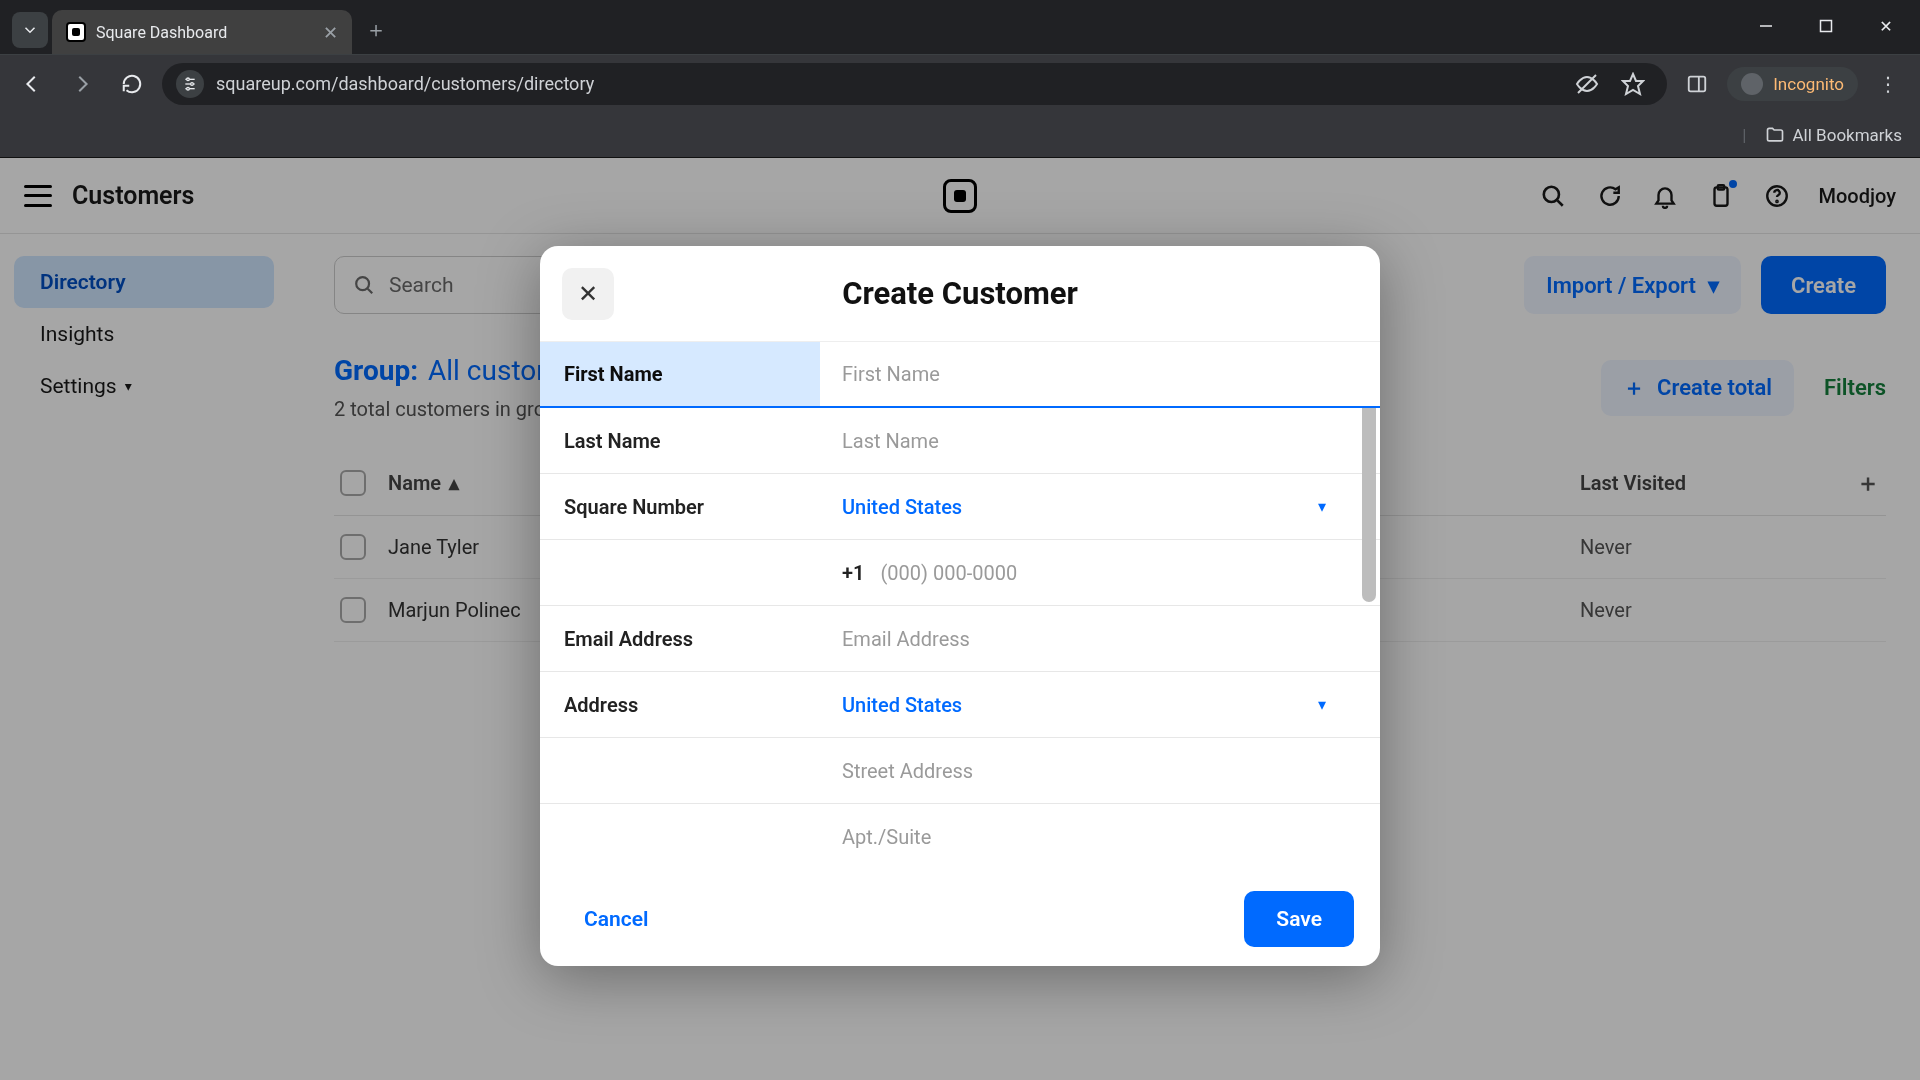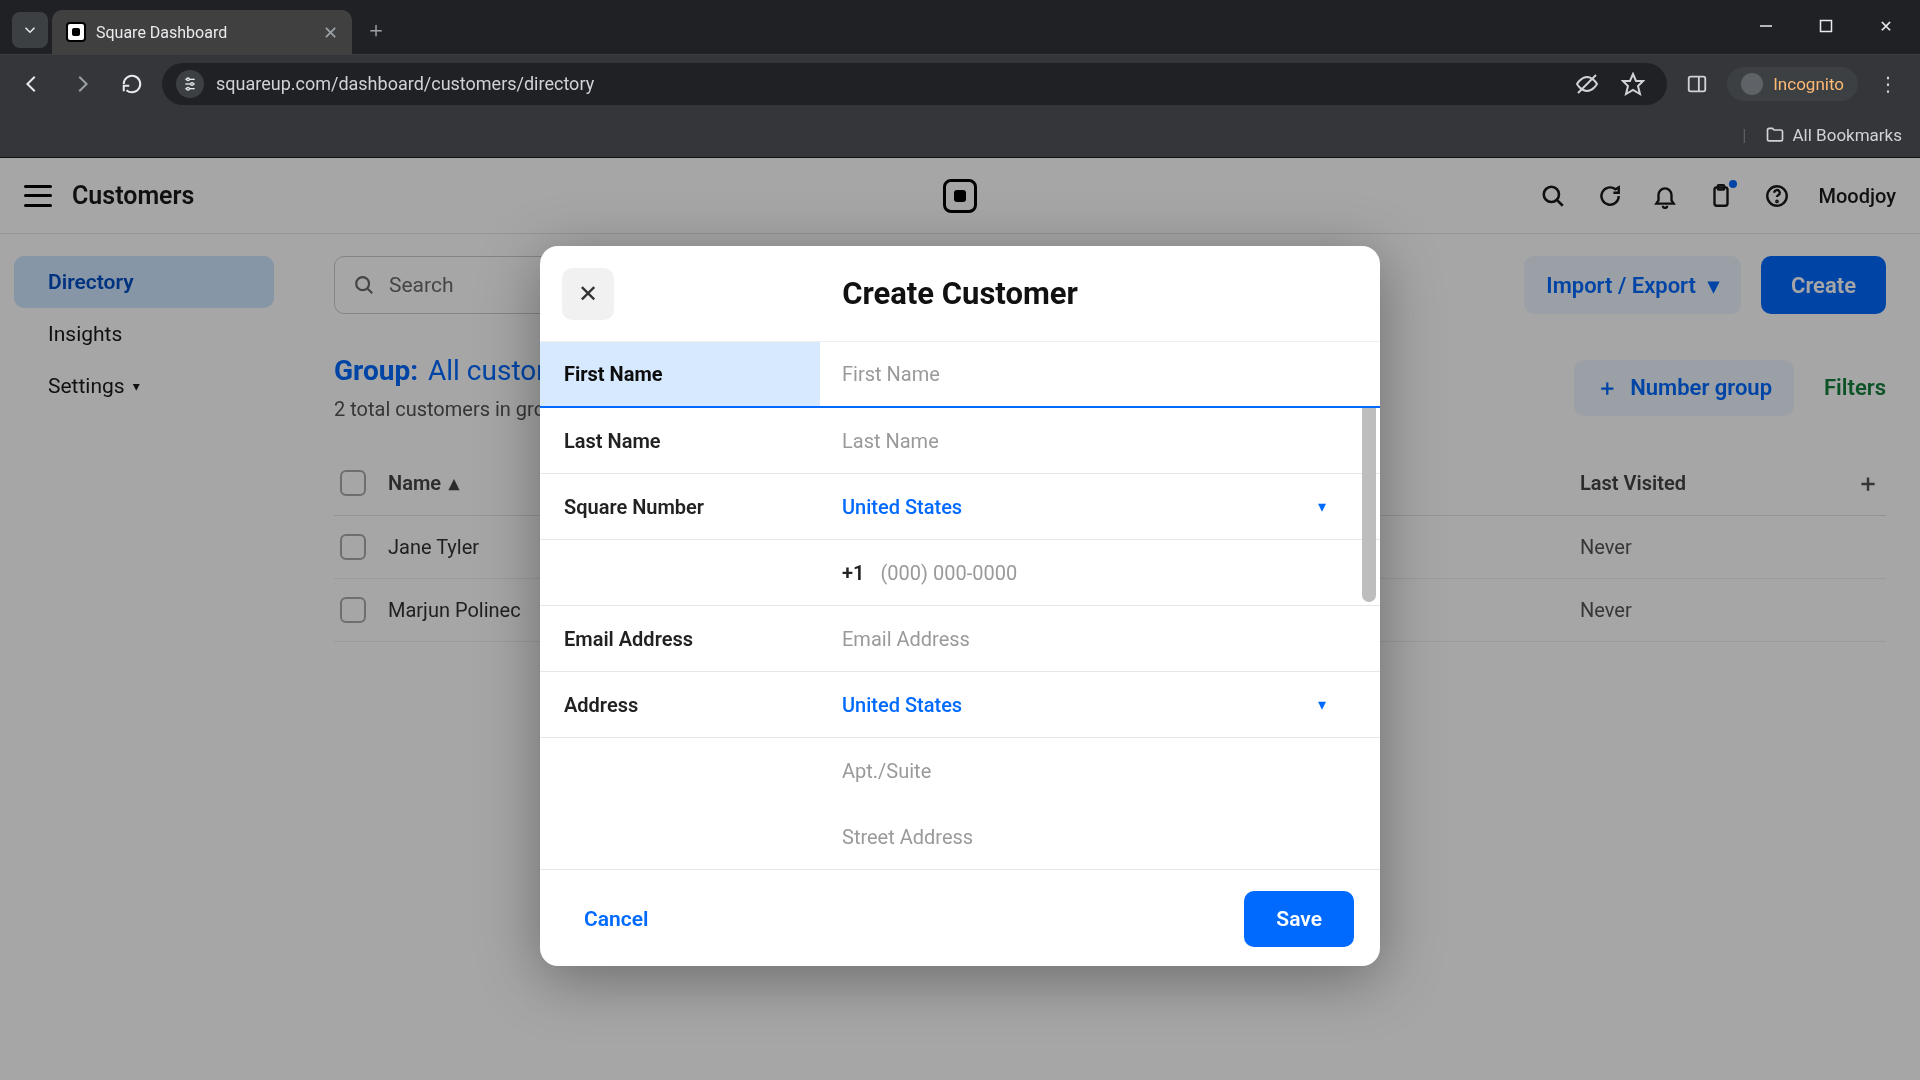--- a/index.html
+++ b/index.html
@@ -45,21 +45,21 @@
   .sq-logo { width:34px; height:34px; border:3.5px solid #000; border-radius:8px; display:flex; align-items:center; justify-content:center; }
   .sq-logo-inner { width:12px; height:12px; background:#000; border-radius:3px; }
   .header-right { margin-left:auto; display:flex; align-items:center; gap:28px; }
   .hdr-icon { width:28px; height:28px; display:flex; align-items:center; justify-content:center; color:#1a1a1a; position:relative; }
   .hdr-icon svg { width:26px; height:26px; }
   .badge-dot { position:absolute; top:-4px; right:-4px; width:12px; height:12px; border-radius:50%; background:#006aff; border:2px solid #fff; }
   .username { font-size:20px; font-weight:500; color:#1a1a1a; }
 
   .app-body { position:absolute; top:76px; left:0; right:0; bottom:0; display:flex; }
   .sidebar { width:300px; padding:22px 14px; }
-  .side-item { padding:14px 34px; font-size:21px; color:#1a1a1a; border-radius:8px; display:flex; align-items:center; gap:8px; }
+  .side-item { padding:14px 26px; font-size:21px; color:#1a1a1a; border-radius:8px; display:flex; align-items:center; gap:8px; }
   .side-item.active { background:#cfe6ff; color:#004fc4; font-weight:600; border-radius:10px; width:260px; }
   .chev { font-size:14px; }
 
   .main { flex:1; padding:22px 34px; }
   .toolbar-row { display:flex; align-items:center; gap:20px; }
   .search-box { flex:1; max-width:1060px; height:58px; border:1.5px solid #ccc; border-radius:10px; display:flex; align-items:center; padding:0 18px; gap:14px; color:#6b6b6b; font-size:21px; }
   .import-export { display:flex; align-items:center; gap:12px; color:#006aff; font-size:22px; font-weight:600; padding:0 22px; height:58px; background:#eef4ff; border-radius:10px; }
   .create-btn { height:58px; padding:0 30px; background:#006aff; color:#fff; font-size:22px; font-weight:600; border-radius:10px; display:flex; align-items:center; }
 
   .group-row { margin-top:40px; display:flex; align-items:center; justify-content:space-between; }
@@ -295,21 +295,21 @@
           <div class="group-left">
             <div>
               <span class="gtitle">Group:</span>
               <span class="gname">All customers</span>
             </div>
             <div class="group-sub">2 total customers in group</div>
           </div>
           <div class="group-right">
             <div class="create-group">
               <span>＋</span>
-              <span>Number group</span>
+              <span>Create total</span>
             </div>
             <div class="filters"><span>Filters</span></div>
           </div>
         </div>
 
         <div class="table">
           <div class="thead">
             <div class="checkbox"></div>
             <div class="col-name">
               <span>Name</span>
@@ -379,30 +379,30 @@
           </div>
       </div>
 
       <div class="field-row">
         <div class="field-label">Address</div>
         <div class="field-input">
           <span class="select-val">United States</span>
           <span class="select-chev">▾</span>
         </div>
       </div>
+      <div class="field-row">
+        <div class="field-label"></div>
+        <div class="field-input">
+            <input placeholder="Street Address" style="">
+          </div>
+      </div>
       <div class="field-row half-hidden no-border">
         <div class="field-label"></div>
         <div class="field-input">
             <input placeholder="Apt./Suite" style="">
-          </div>
-      </div>
-      <div class="field-row">
-        <div class="field-label"></div>
-        <div class="field-input">
-            <input placeholder="Street Address" style="">
           </div>
       </div>
     </div>
     <div class="modal-footer">
       <div class="btn-cancel"><span>Cancel</span></div>
       <div class="btn-save"><span>Save</span></div>
     </div>
   </div>
 
 </div>

